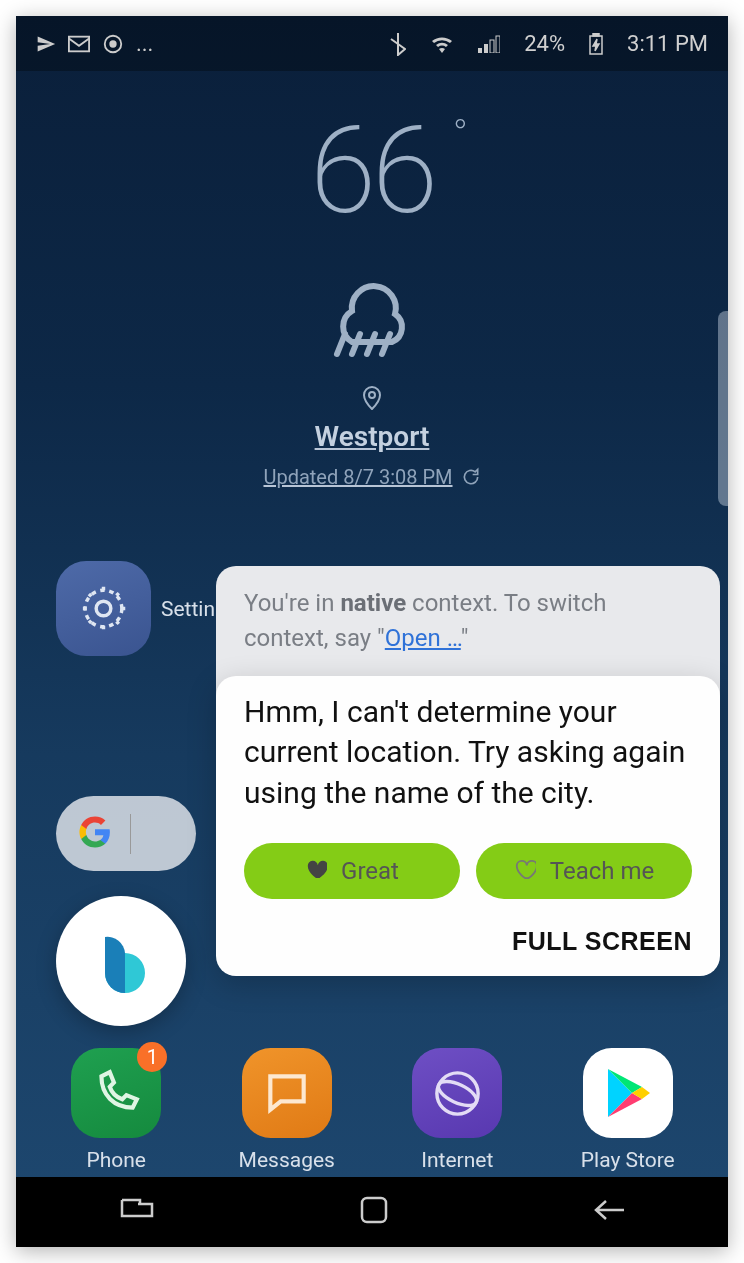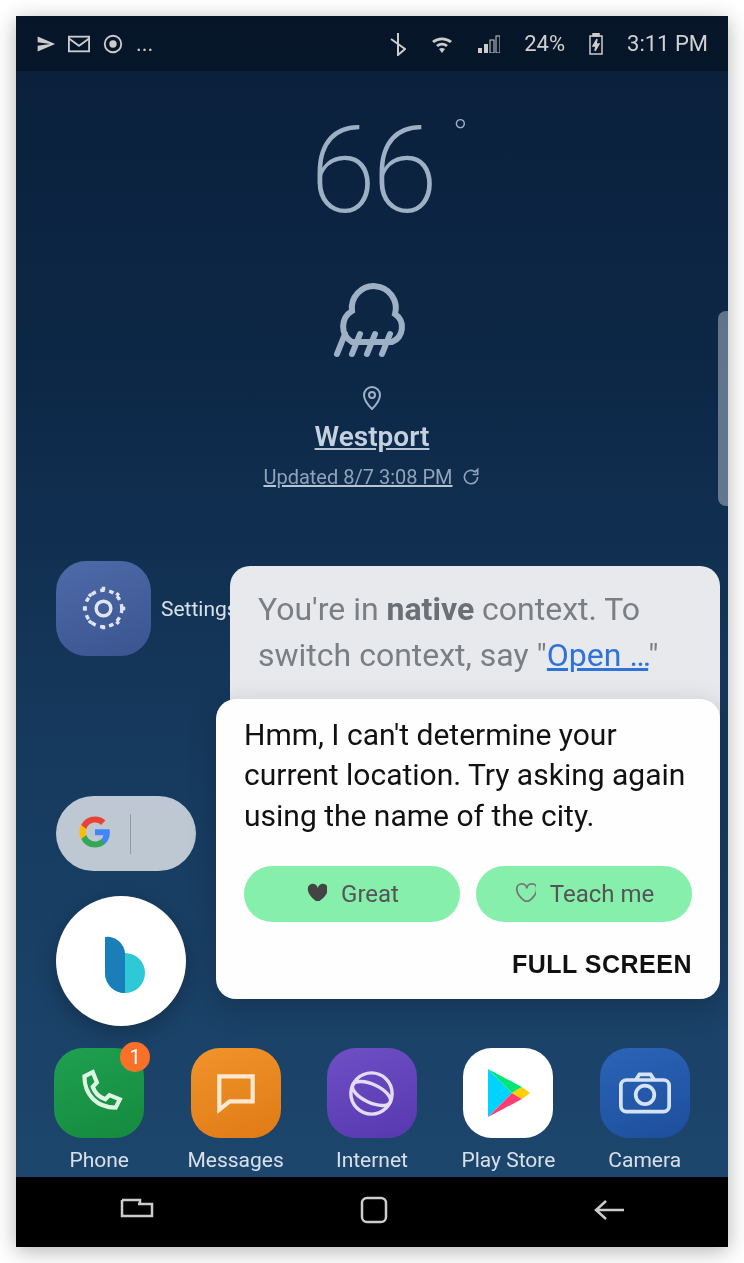--- a/index.html
+++ b/index.html
@@ -164,23 +164,22 @@
     position: absolute;
     top: 550px;
     left: 200px;
     right: 8px;
   }
   .context-header {
     background: #e8e9ec;
     border-radius: 20px 20px 0 0;
     padding: 20px 26px 44px 28px;
     color: #7a7e85;
-    font-size: 32px;
+    font-size: 24px;
     line-height: 1.45;
-    margin-left: 14px;
   }
   .context-header .bold { font-weight: 700; color: #6b6f76; }
   .context-header .link { color: #2f72d8; text-decoration: underline; }
   .bixby-body {
     background: #fefefe;
     border-radius: 20px;
     padding: 16px 28px 20px 28px;
     margin-top: -24px;
     box-shadow: 0 8px 30px rgba(0,0,0,0.2);
   }
@@ -190,21 +189,21 @@
     line-height: 1.35;
     font-weight: 400;
   }
   .feedback-row {
     display: flex;
     gap: 16px;
     margin-top: 30px;
   }
   .chip {
     flex: 1;
-    background: #86efac;
+    background: #84cc16;
     border-radius: 30px;
     padding: 14px 20px;
     display: flex;
     align-items: center;
     justify-content: center;
     gap: 14px;
     font-size: 24px;
     color: #555;
   }
   .fullscreen-btn {
@@ -416,30 +415,20 @@
         <svg width="48" height="52" viewBox="0 0 48 52">
             <path fill="#00d3ff" d="M4 2v48l24-24z"></path>
             <path fill="#ffcf00" d="M28 26l10 6-10 10-24 8z" opacity="0"></path>
             <path fill="#00e676" d="M4 2l34 18-10 6z"></path>
             <path fill="#ff3d71" d="M4 50l34-18-10-6z"></path>
             <path fill="#ffcf00" d="M28 26l10-6 8 6-8 6z"></path>
           </svg>
       </div>
       <div class="app-label">Play Store</div>
     </div>
-    <div class="app">
-      <div class="app-icon" style="background:linear-gradient(160deg,#2b64b8,#1d4e9c);">
-        <svg width="52" height="42" viewBox="0 0 28 22" fill="none" stroke="#d6e3f5" stroke-width="2">
-            <rect x="1" y="4" width="26" height="17" rx="3"></rect>
-            <path d="M9 4l2-3h6l2 3"></path>
-            <circle cx="14" cy="12" r="5"></circle>
-          </svg>
-      </div>
-      <div class="app-label">Camera</div>
-    </div>
   </div>
 
   <div class="nav-bar">
     <span>
       <svg width="38" height="28" viewBox="0 0 38 28" fill="none" stroke="#ccc" stroke-width="2.5">
           <path d="M4 4h18v4M16 20h18v-4M4 4v16h14M34 20V8H20"></path>
         </svg>
     </span>
     <span>
       <svg width="30" height="30" viewBox="0 0 30 30" fill="none" stroke="#ccc" stroke-width="2.5">

